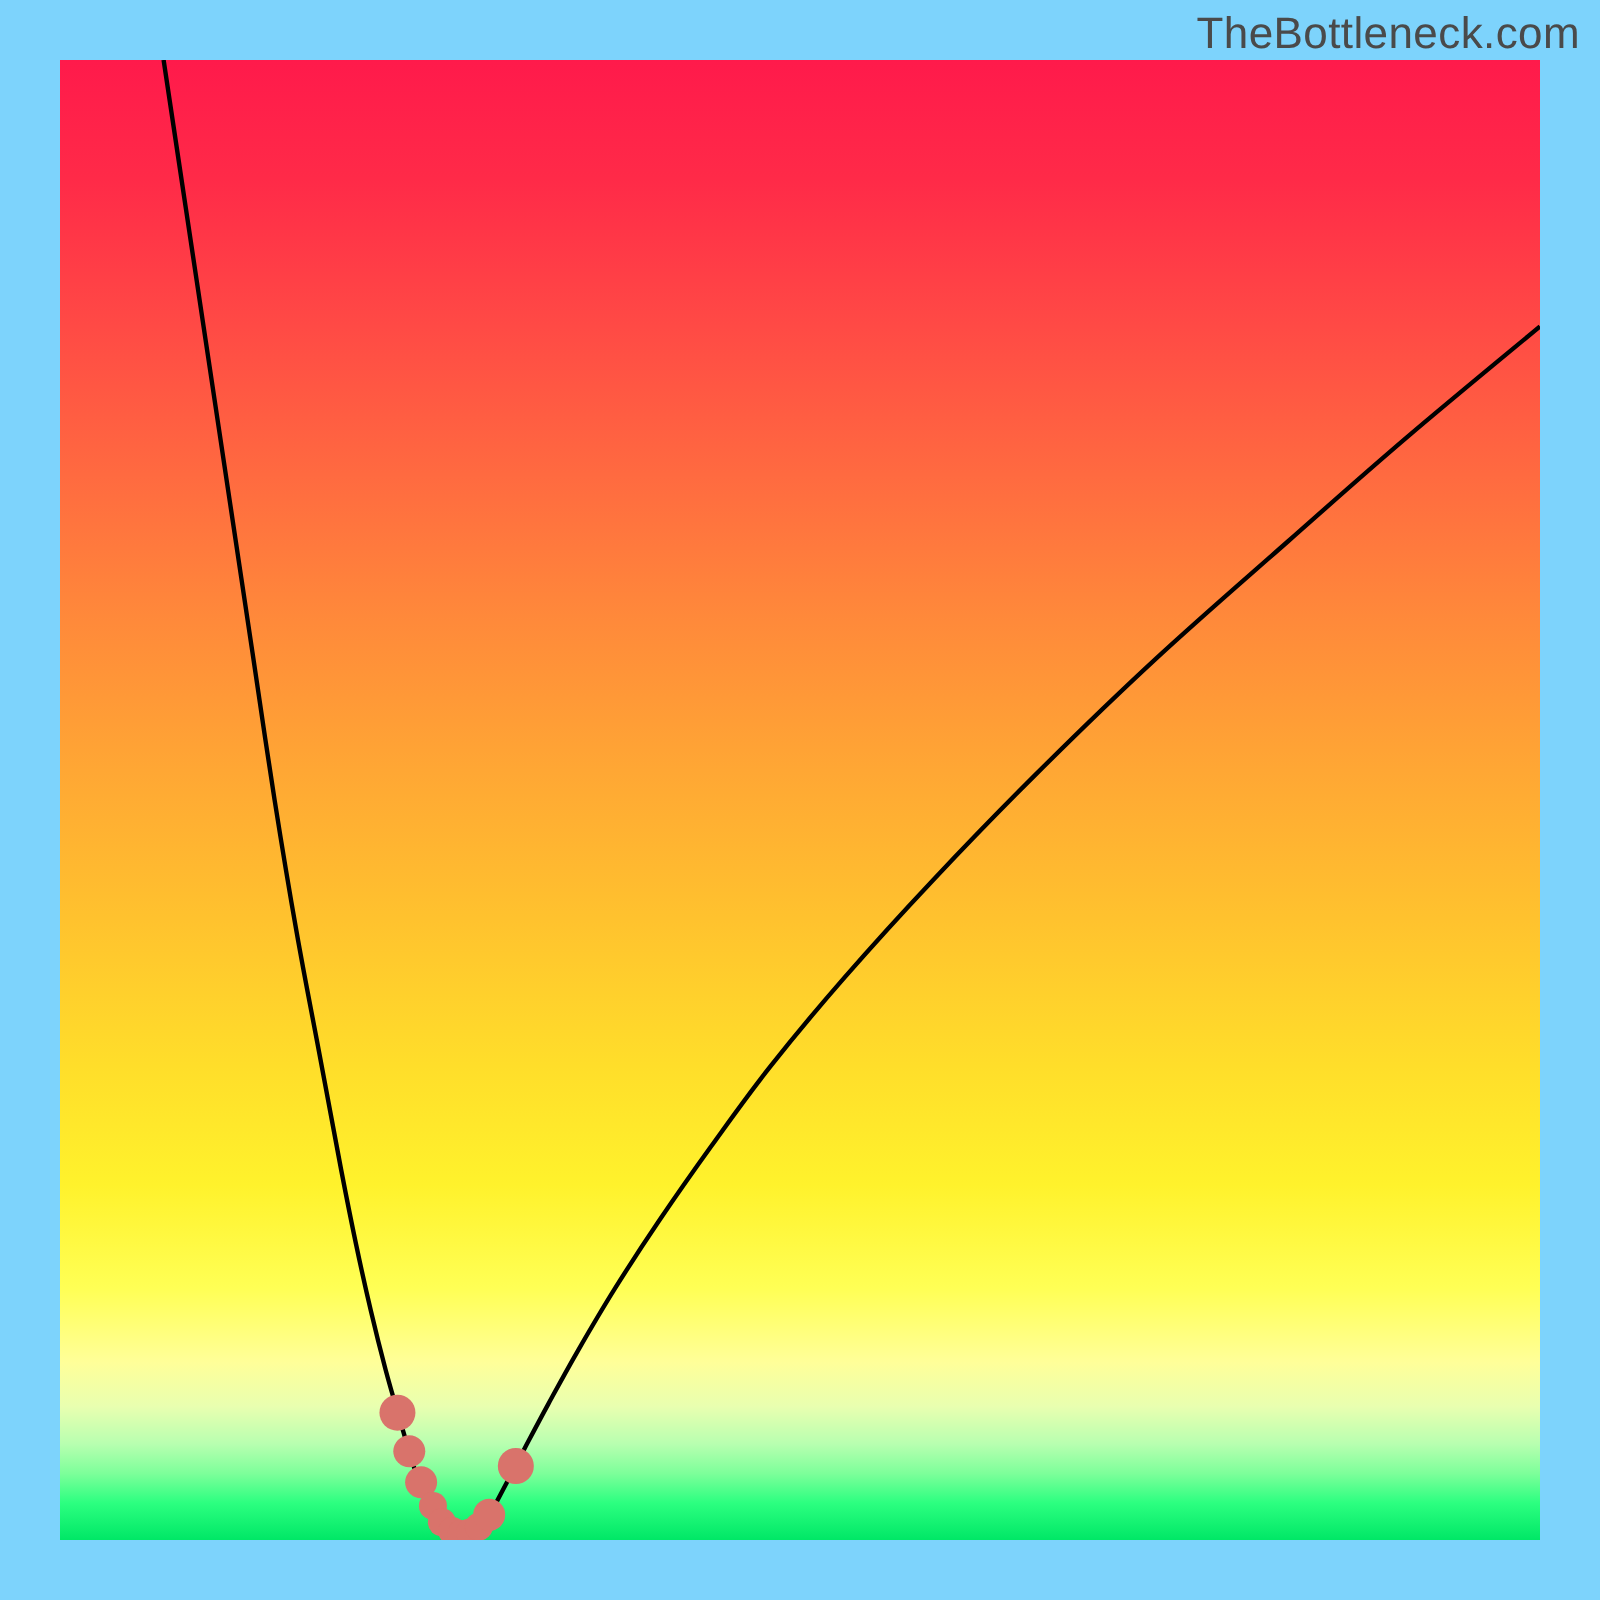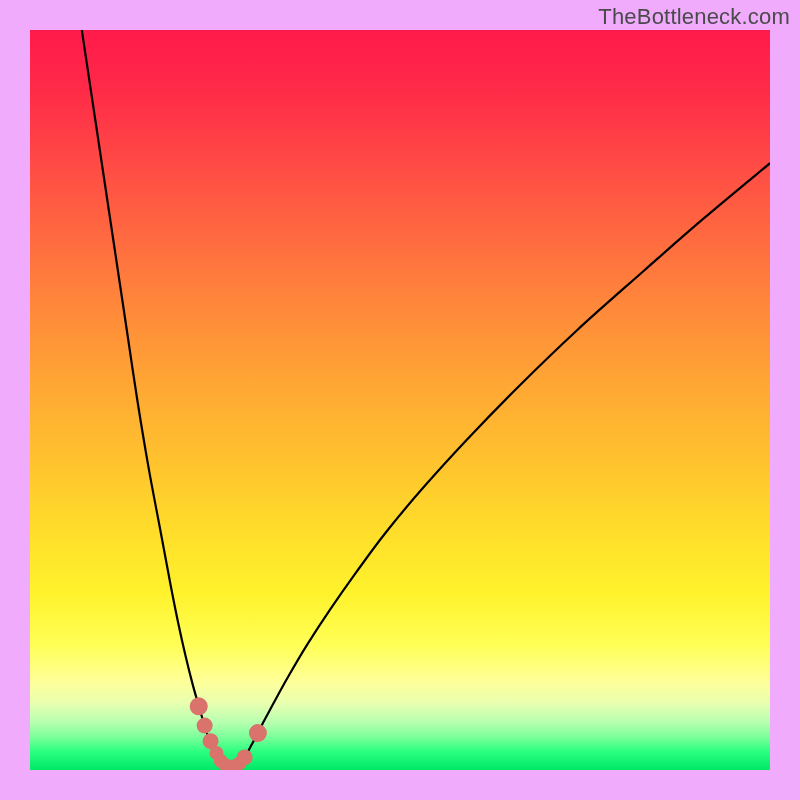--- a/index.html
+++ b/index.html
@@ -10,21 +10,21 @@
     overflow: hidden;
     background: #000;
     font-family: Arial, Helvetica, sans-serif;
   }
   .frame {
     position: absolute;
     left: 0;
     top: 0;
     width: 800px;
     height: 800px;
-    background: #f0abfc;
+    background: #7dd3fc;
   }
   .plot {
     position: absolute;
     left: 30px;
     top: 30px;
     width: 740px;
     height: 740px;
     background: linear-gradient(to bottom,
       #ff1a4b 0%,
       #ff2a48 8%,

